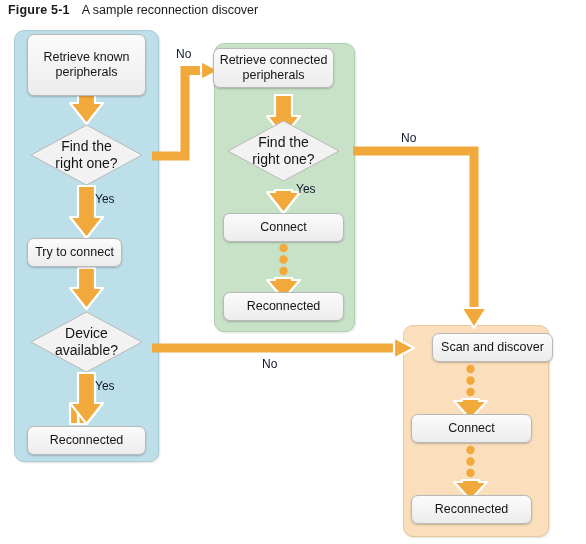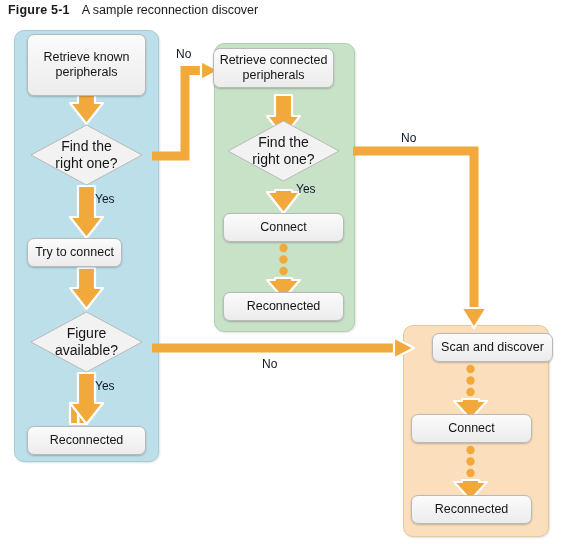--- a/index.html
+++ b/index.html
@@ -142,21 +142,21 @@
 </div>
 
 <div class="node" style="left:27px;top:238px;width:95px;height:29px;">
   <span style="white-space:pre-line;">Try to connect</span>
 </div>
 
 <div class="diamond" style="left:30px;top:311px;width:113px;height:62px;">
   <svg width="113" height="62" viewBox="0 0 113 62" xmlns="http://www.w3.org/2000/svg">
     <polygon points="56.5,1 112,31 56.5,61 1,31" fill="#f2f2f2" stroke="#b9b9b9" stroke-width="1"></polygon>
   </svg>
-  <span class="dlabel" style="white-space:pre-line;">Figure
+  <span class="dlabel" style="white-space:pre-line;">Device
 available?</span>
 </div>
 
 <div class="node" style="left:27px;top:426px;width:119px;height:29px;">
   <span>Reconnected</span>
 </div>
 
 <div class="node" style="left:213px;top:48px;width:121px;height:40px;">
   <span style="white-space:pre-line;">Retrieve connected
 peripherals</span>

